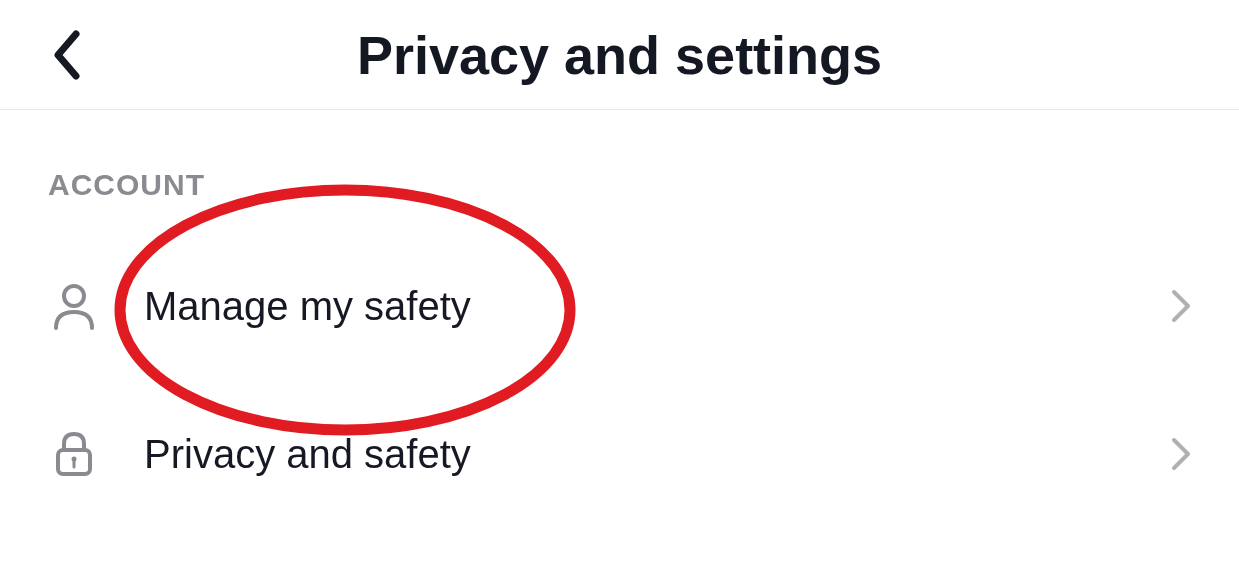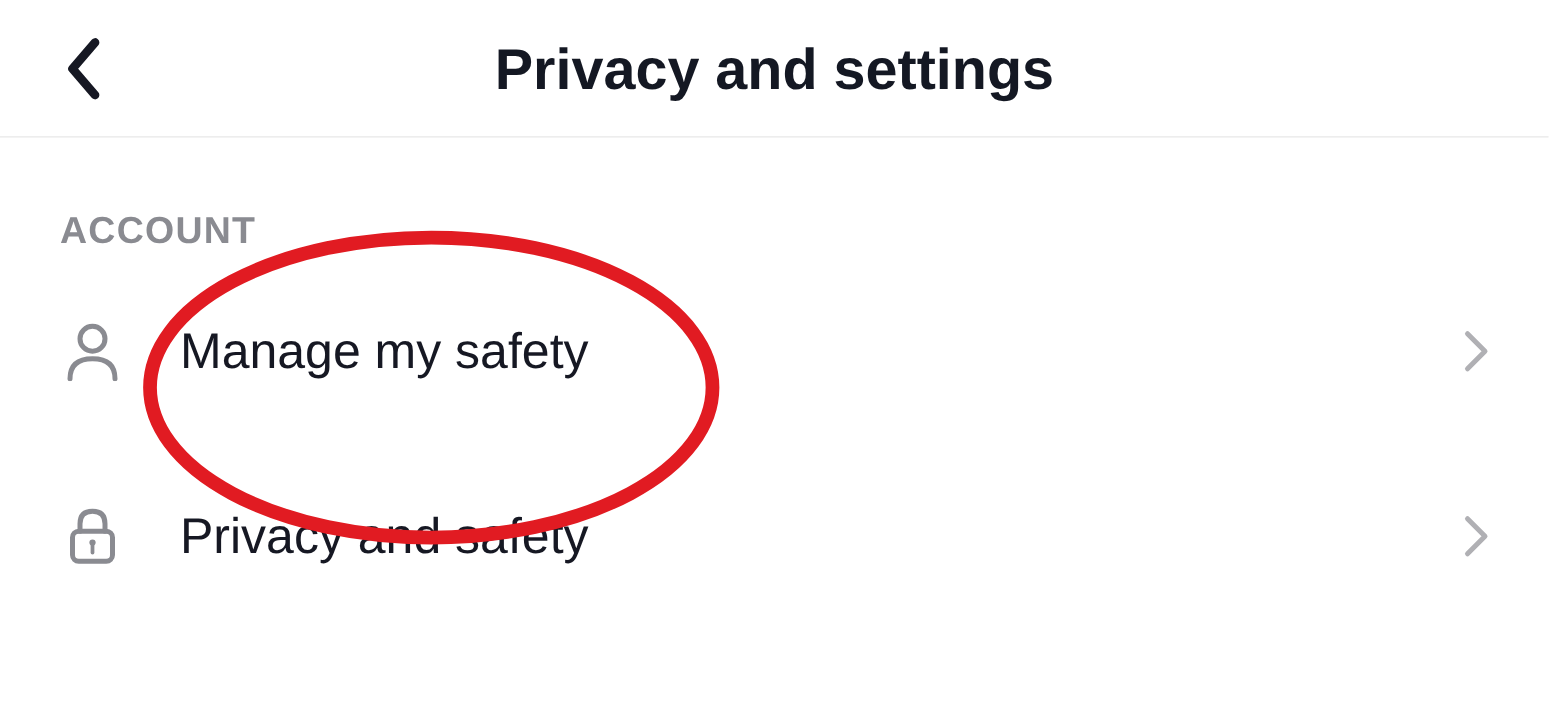--- a/index.html
+++ b/index.html
@@ -33,33 +33,33 @@
       align-items: center;
       justify-content: center;
     }
     .back-button svg {
       width: 32px;
       height: 50px;
     }
     .title {
       flex: 1;
       text-align: center;
-      font-size: 46px;
+      font-size: 54px;
       font-weight: 700;
       color: #141823;
     }
     .content {
       padding: 58px 48px 0 48px;
     }
     .section-header {
       font-size: 30px;
       font-weight: 600;
       color: #8a8b91;
       letter-spacing: 1px;
-      margin-bottom: 43px;
+      margin-bottom: 68px;
     }
     .list-item {
       display: flex;
       align-items: center;
       height: 72px;
       margin-bottom: 76px;
       cursor: pointer;
       position: relative;
     }
     .list-item:last-child {

